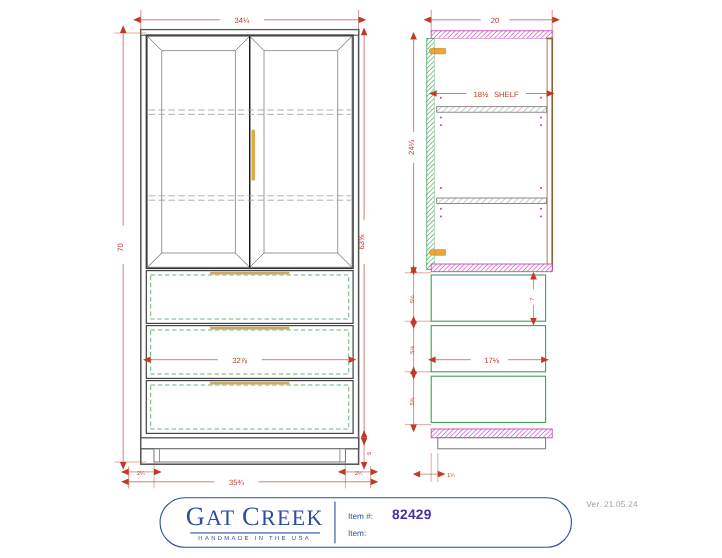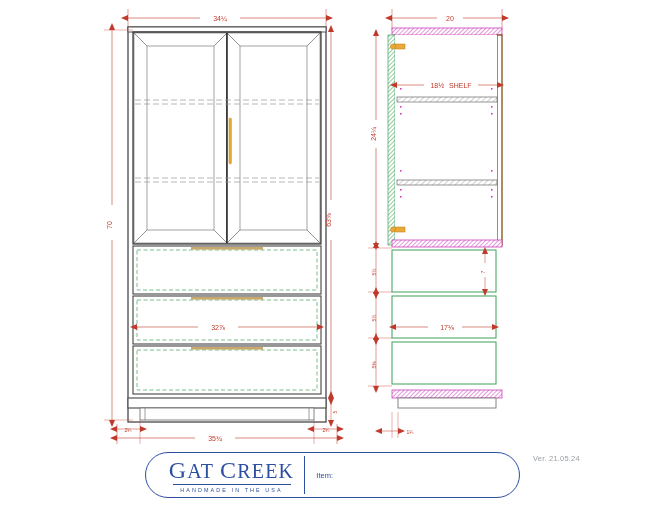--- a/index.html
+++ b/index.html
@@ -298,20 +298,24 @@
       <div class="tb-left">
         <div class="gat-creek">
           <span class="big">G</span><span>AT </span><span class="big">C</span><span>REEK</span>
         </div>
         <div class="tb-rule"></div>
         <div class="handmade">HANDMADE IN THE USA</div>
       </div>
       <div class="tb-divider"></div>
       <div class="tb-right">
         <div class="tb-row">
+          <span class="tb-label">Item #:</span>
+          <span class="tb-value">82429</span>
+        </div>
+        <div class="tb-row">
           <span class="tb-label">Item:</span>
         </div>
       </div>
     </div>
   </div>
 
   <div class="version">Ver. 21.05.24</div>
 
 </div>
 

